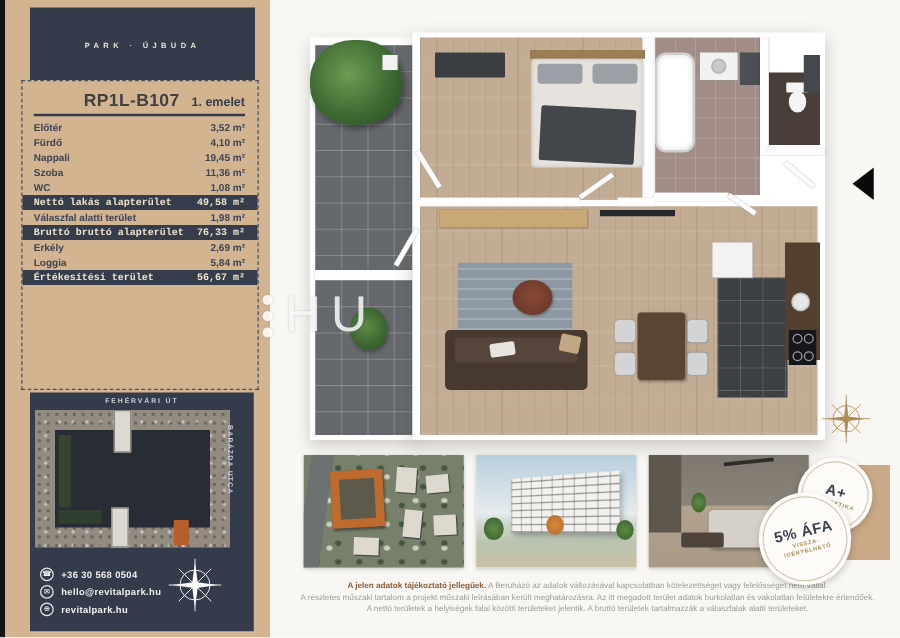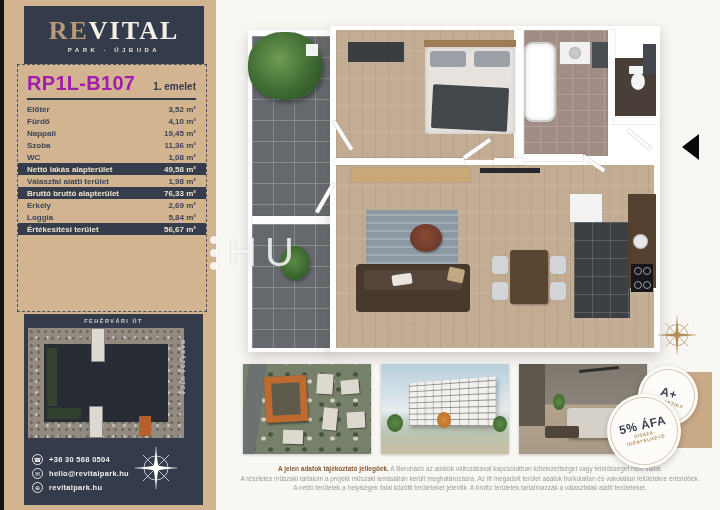--- a/index.html
+++ b/index.html
@@ -12,26 +12,26 @@
   .sidebar{left:4px;top:0;width:212px;height:510px;background:#d2b491;}
 
   .logo-box{left:24px;top:6px;width:180px;height:58px;background:#343b4a;display:flex;flex-direction:column;align-items:center;justify-content:center;}
   .logo-main{font-family:"Liberation Serif",serif;font-size:26px;font-weight:700;letter-spacing:2px;line-height:26px;}
   .logo-first{color:#b89a79;}
   .logo-rest{color:#f4efe7;}
   .logo-tagline{font-size:6px;letter-spacing:3.5px;color:#e8e3da;margin-top:3px;font-weight:600;}
 
   .spec-panel{left:17px;top:64px;width:190px;height:248px;border:1px dashed #4a5060;box-sizing:border-box;}
   .title-row{display:flex;justify-content:space-between;align-items:baseline;margin:7px 10px 0 9px;}
-  .unit-code{font-size:20px;font-weight:800;color:#a21caf;letter-spacing:0.3px;}
+  .unit-code{font-size:14px;font-weight:800;color:#404040;letter-spacing:0.3px;margin-left:40px;}
   .unit-floor{font-size:10px;font-weight:700;color:#343b4a;}
   .title-underline{height:2px;background:#343b4a;margin:3px 10px 0 9px;}
   .area-table{margin-top:3px;}
   .area-row{display:flex;justify-content:space-between;align-items:center;height:12px;padding:0 10px 0 9px;font-size:8px;font-weight:700;color:#3c4354;}
-  .area-row.hl{background:#353c4b;color:#eee3cd;}
+  .area-row.hl{background:#353c4b;color:#eee3cd;font-family:Liberation Mono, monospace;}
 
   
   .map-box{left:24px;top:314px;width:179px;height:191px;background:#343b4a;}
   .street-top{top:4px;left:0;width:100%;text-align:center;font-size:5.5px;letter-spacing:1.5px;color:#cfd2d8;font-weight:600;}
   .bldg-ring{left:4px;top:14px;width:156px;height:110px;background:#938b80;background-image:radial-gradient(rgba(50,50,50,.45) 1px,transparent 1.6px),radial-gradient(rgba(255,255,255,.5) 1px,transparent 1.6px);background-size:7px 7px,11px 11px;background-position:0 0,3px 4px;}
   .courtyard{left:16px;top:16px;width:124px;height:78px;background:#272c35;}
   .court-green1{left:3px;top:4px;width:10px;height:58px;background:#35432f;}
   .court-green2{left:3px;top:64px;width:34px;height:11px;background:#31402e;}
   .stair-top{left:63px;top:0;width:14px;height:34px;background:#dcd8d2;border:1px solid #8a867f;box-sizing:border-box;}
   .stair-bottom{left:61px;top:78px;width:14px;height:32px;background:#dcd8d2;border:1px solid #8a867f;box-sizing:border-box;}
@@ -134,21 +134,20 @@
 </style>
 </head>
 <body>
 
 <div class="page">
 
   <div class="abs edge-strip"></div>
   <div class="abs sidebar"></div>
 
   <div class="abs logo-box">
-    <div class="logo-main"><span class="logo-first">RE</span><span class="logo-rest">VITAL</span></div>
     <div class="logo-tagline">PARK · ÚJBUDA</div>
   </div>
 
   <div class="abs spec-panel">
     <div class="title-row">
       <span class="unit-code">RP1L-B107</span>
       <span class="unit-floor">1. emelet</span>
     </div>
     <div class="title-underline"></div>
     <div class="area-table">

